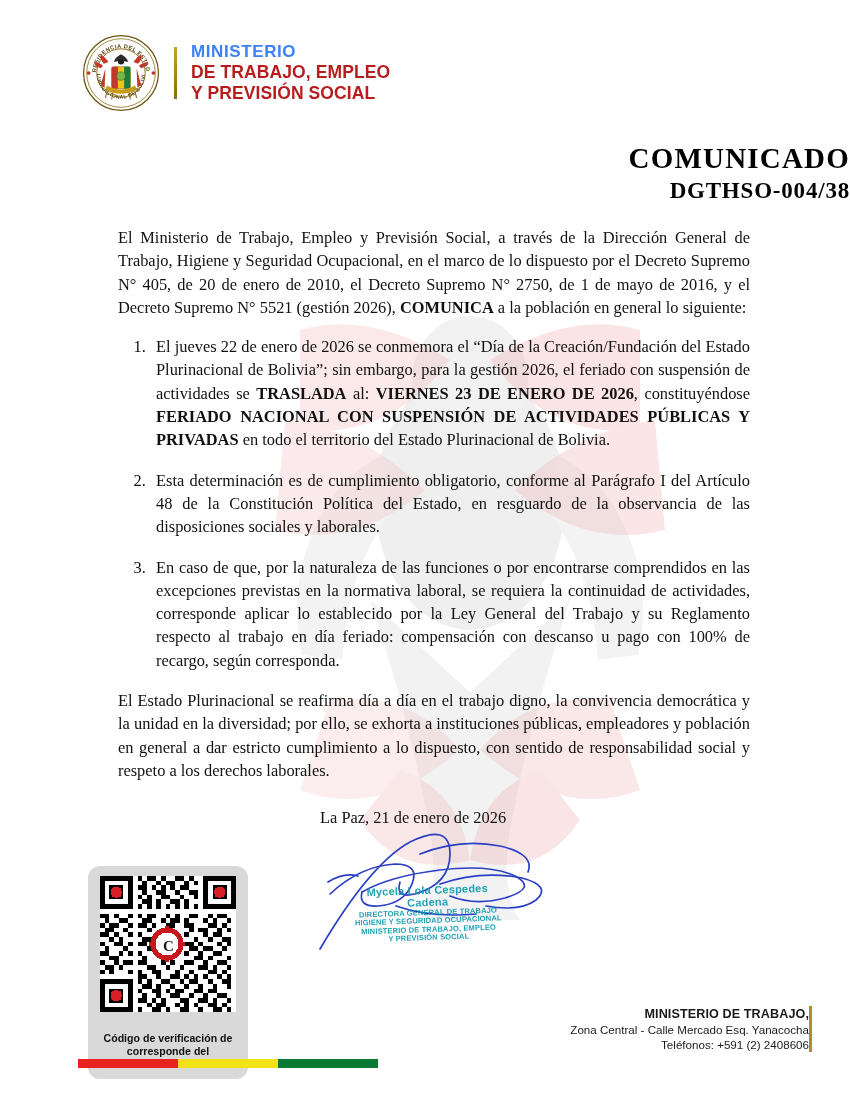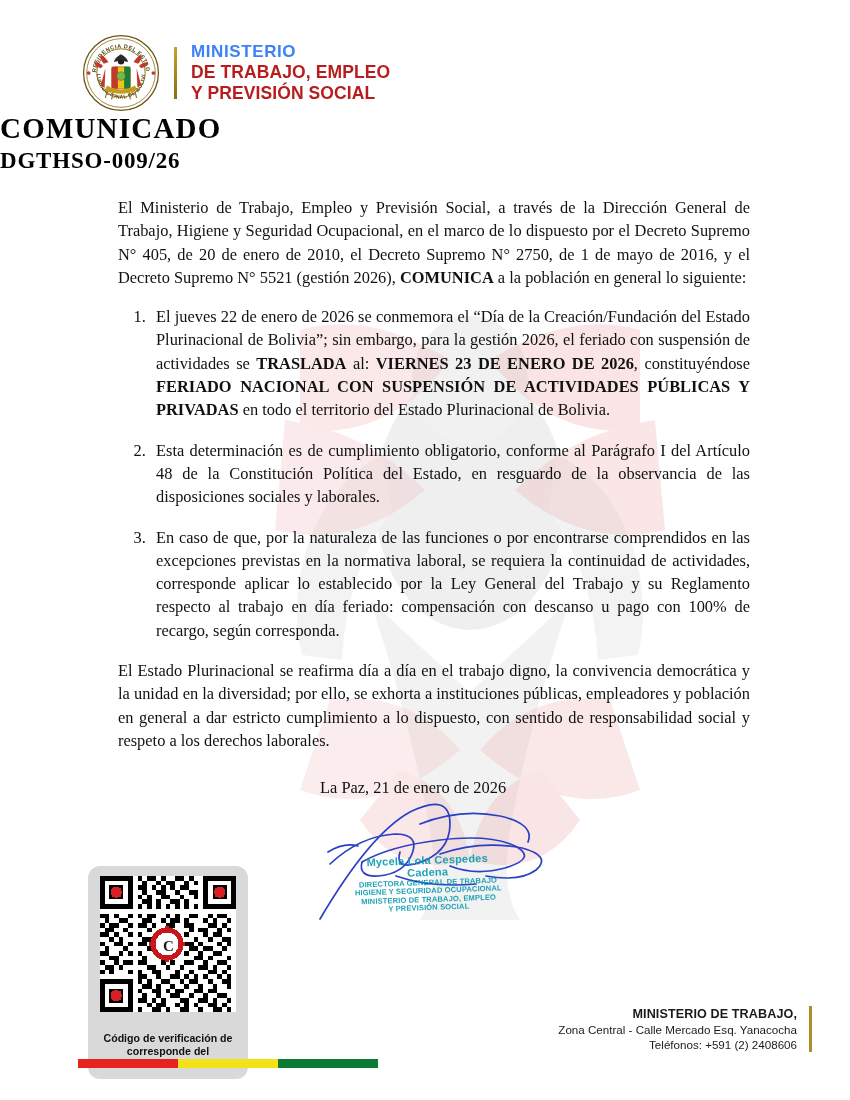--- a/index.html
+++ b/index.html
@@ -61,21 +61,22 @@
     font-size: 17.5px;
     font-weight: bold;
     letter-spacing: 0.1px;
     color: #b91c1c;
   }
 
   
   .title-block {
     position: relative;
     z-index: 3;
-    text-align: left;
+    text-align: right;
+    margin-top: 30px;
   }
   .title-main {
     font-size: 29px;
     font-weight: bold;
     letter-spacing: 1.2px;
     color: #000;
     font-family: "Liberation Serif", serif;
   }
   .title-sub {
     font-size: 23px;
@@ -187,21 +188,21 @@
 
   
   .footer {
     position: absolute;
     right: 38px;
     bottom: 48px;
     z-index: 4;
     text-align: right;
     font-family: "Liberation Sans", sans-serif;
     color: #1a1a1a;
-    padding-right: 12px;
+    padding-right: 0;
     border-right: 3px solid #b08d2a;
     line-height: 1.3;
   }
   .foot-b1, .foot-b2 {
     font-size: 12.6px;
     font-weight: bold;
     letter-spacing: 0.1px;
   }
   .foot-addr, .foot-tel {
     font-size: 11.6px;
@@ -283,21 +284,21 @@
     <div class="header-divider"></div>
     <div class="header-text">
       <div class="hdr-min">MINISTERIO</div>
       <div class="hdr-l2">DE TRABAJO, EMPLEO</div>
       <div class="hdr-l3">Y PREVISIÓN SOCIAL</div>
     </div>
   </div>
 
   <div class="title-block">
     <div class="title-main">COMUNICADO</div>
-    <div class="title-sub">DGTHSO-009/26</div>
+    <div class="title-sub">DGTHSO-004/38</div>
   </div>
 
   <div class="content">
 
     <p class="para"><span>El Ministerio de Trabajo, Empleo y Previsión Social, a través de la Dirección General de Trabajo, Higiene y Seguridad Ocupacional, en el marco de lo dispuesto por el Decreto Supremo N° 405, de 20 de enero de 2010, el Decreto Supremo N° 2750, de 1 de mayo de 2016, y el Decreto Supremo N° 5521 (gestión 2026), </span><b>COMUNICA</b><span> a la población en general lo siguiente:</span></p>
 
     <ol class="items">
       <li><span>El jueves 22 de enero de 2026 se conmemora el “Día de la Creación/Fundación del Estado Plurinacional de Bolivia”; sin embargo, para la gestión 2026, el feriado con suspensión de actividades se </span><b>TRASLADA</b><span> al: </span><b>VIERNES 23 DE ENERO DE 2026</b><span>, constituyéndose </span><b>FERIADO NACIONAL CON SUSPENSIÓN DE ACTIVIDADES PÚBLICAS Y PRIVADAS</b><span> en todo el territorio del Estado Plurinacional de Bolivia.</span></li>
 
       <li><span>Esta determinación es de cumplimiento obligatorio, conforme al Parágrafo I del Artículo 48 de la Constitución Política del Estado, en resguardo de la observancia de las disposiciones sociales y laborales.</span></li>

